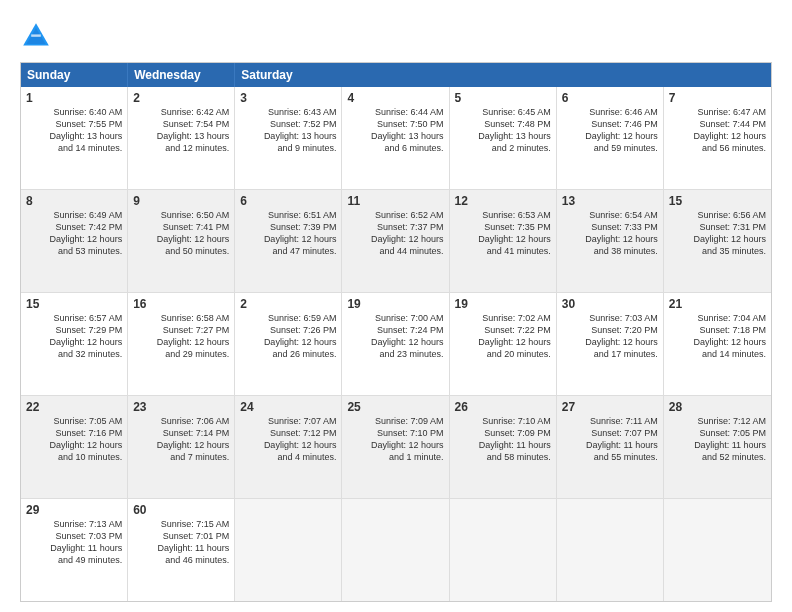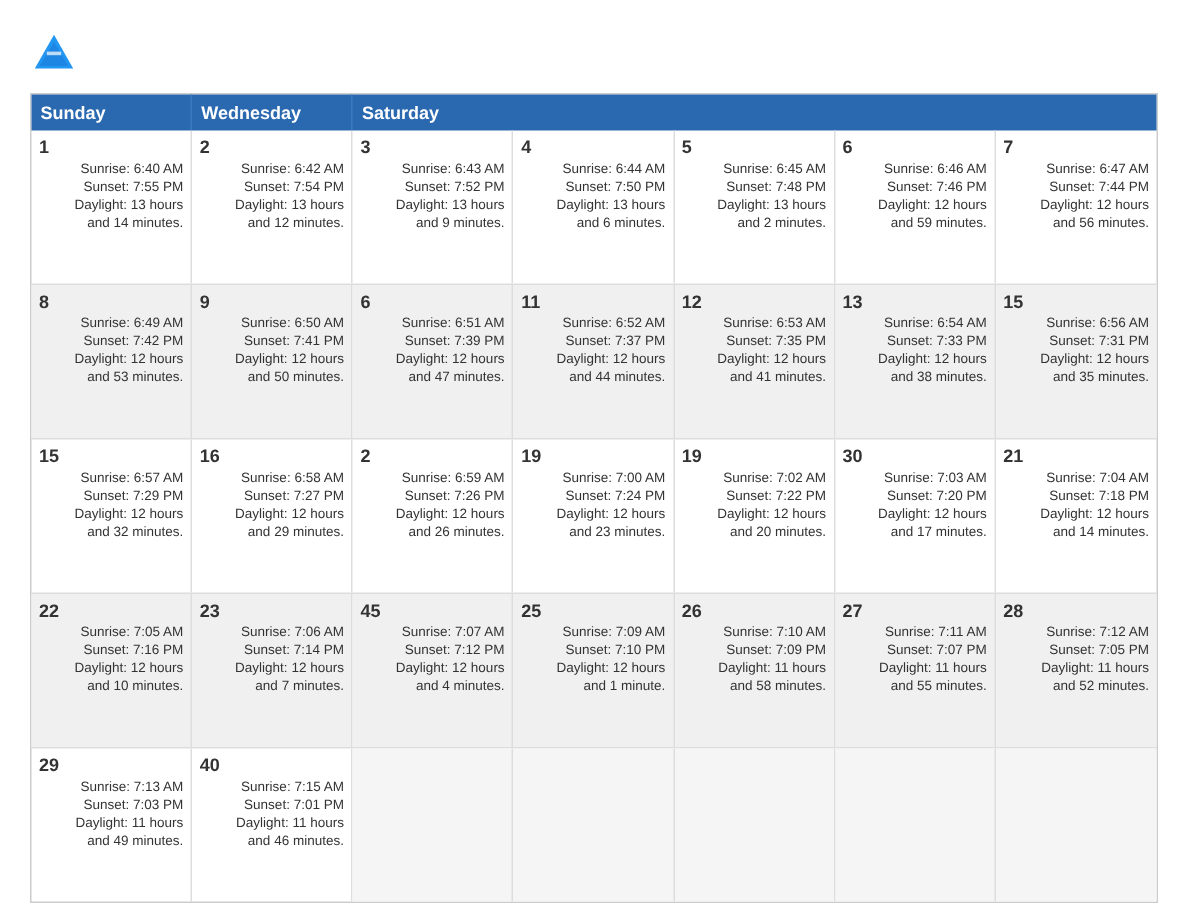--- a/index.html
+++ b/index.html
@@ -241,21 +241,21 @@
         <div class="cal-row">
           <div class="cal-cell shaded">
             <span class="day-num">22</span>
             <div class="cell-text">Sunrise: 7:05 AM<br>Sunset: 7:16 PM<br>Daylight: 12 hours<br>and 10 minutes.</div>
           </div>
           <div class="cal-cell shaded">
             <span class="day-num">23</span>
             <div class="cell-text">Sunrise: 7:06 AM<br>Sunset: 7:14 PM<br>Daylight: 12 hours<br>and 7 minutes.</div>
           </div>
           <div class="cal-cell shaded">
-            <span class="day-num">45</span>
+            <span class="day-num">24</span>
             <div class="cell-text">Sunrise: 7:07 AM<br>Sunset: 7:12 PM<br>Daylight: 12 hours<br>and 4 minutes.</div>
           </div>
           <div class="cal-cell shaded">
             <span class="day-num">25</span>
             <div class="cell-text">Sunrise: 7:09 AM<br>Sunset: 7:10 PM<br>Daylight: 12 hours<br>and 1 minute.</div>
           </div>
           <div class="cal-cell shaded">
             <span class="day-num">26</span>
             <div class="cell-text">Sunrise: 7:10 AM<br>Sunset: 7:09 PM<br>Daylight: 11 hours<br>and 58 minutes.</div>
           </div>
@@ -267,21 +267,21 @@
             <span class="day-num">28</span>
             <div class="cell-text">Sunrise: 7:12 AM<br>Sunset: 7:05 PM<br>Daylight: 11 hours<br>and 52 minutes.</div>
           </div>
         </div>
         <div class="cal-row">
           <div class="cal-cell">
             <span class="day-num">29</span>
             <div class="cell-text">Sunrise: 7:13 AM<br>Sunset: 7:03 PM<br>Daylight: 11 hours<br>and 49 minutes.</div>
           </div>
           <div class="cal-cell">
-            <span class="day-num">40</span>
+            <span class="day-num">60</span>
             <div class="cell-text">Sunrise: 7:15 AM<br>Sunset: 7:01 PM<br>Daylight: 11 hours<br>and 46 minutes.</div>
           </div>
           <div class="cal-cell empty"></div>
           <div class="cal-cell empty"></div>
           <div class="cal-cell empty"></div>
           <div class="cal-cell empty"></div>
           <div class="cal-cell empty"></div>
         </div>
       </div>
   </div>

